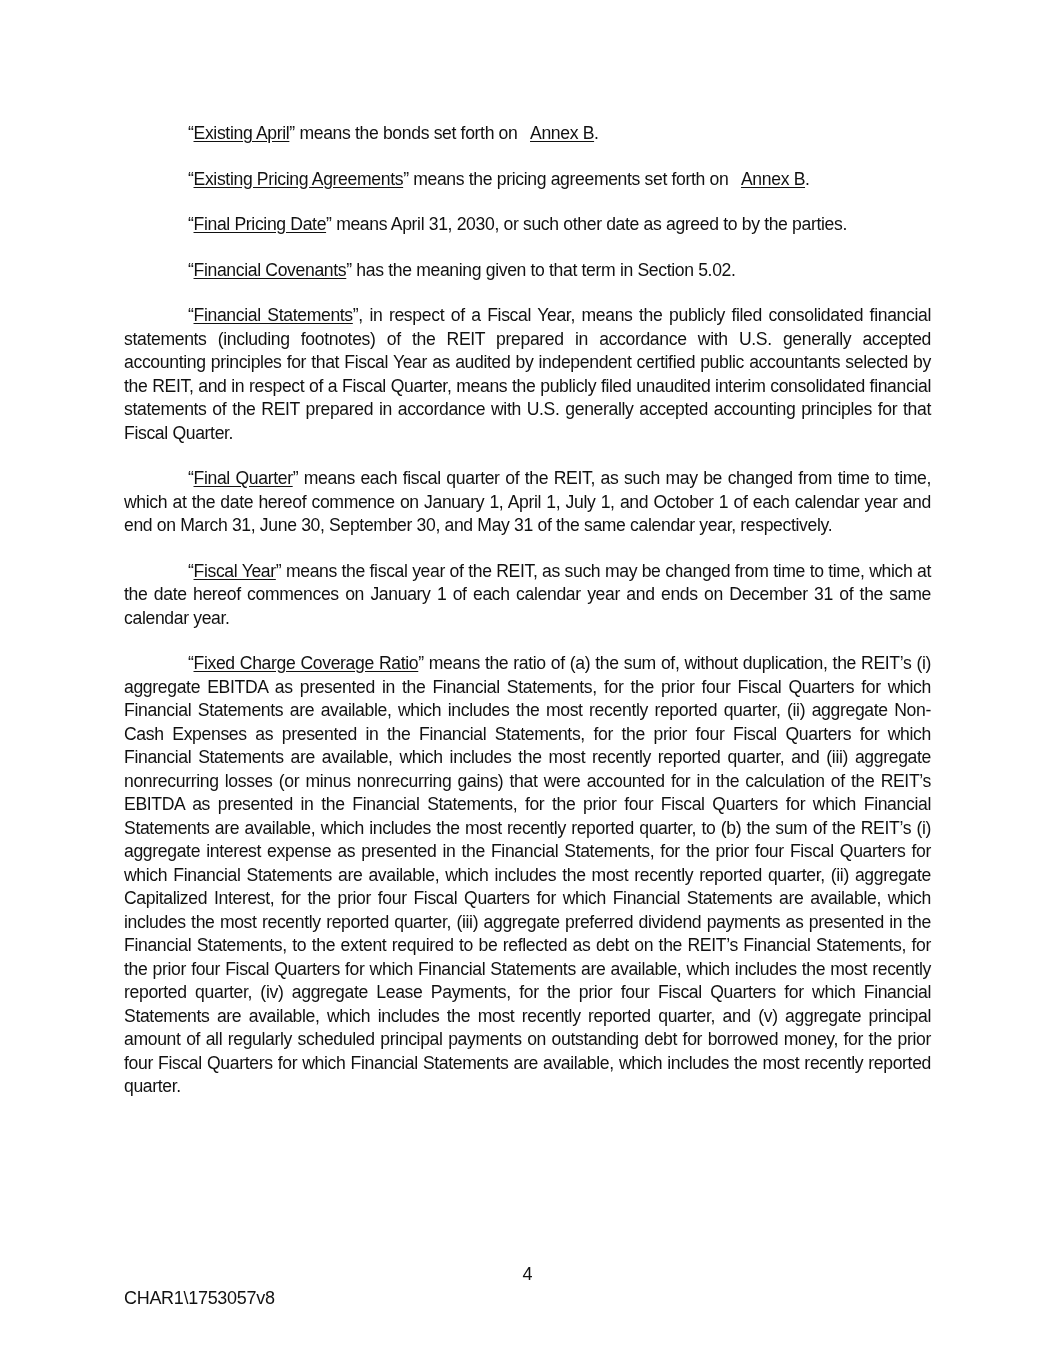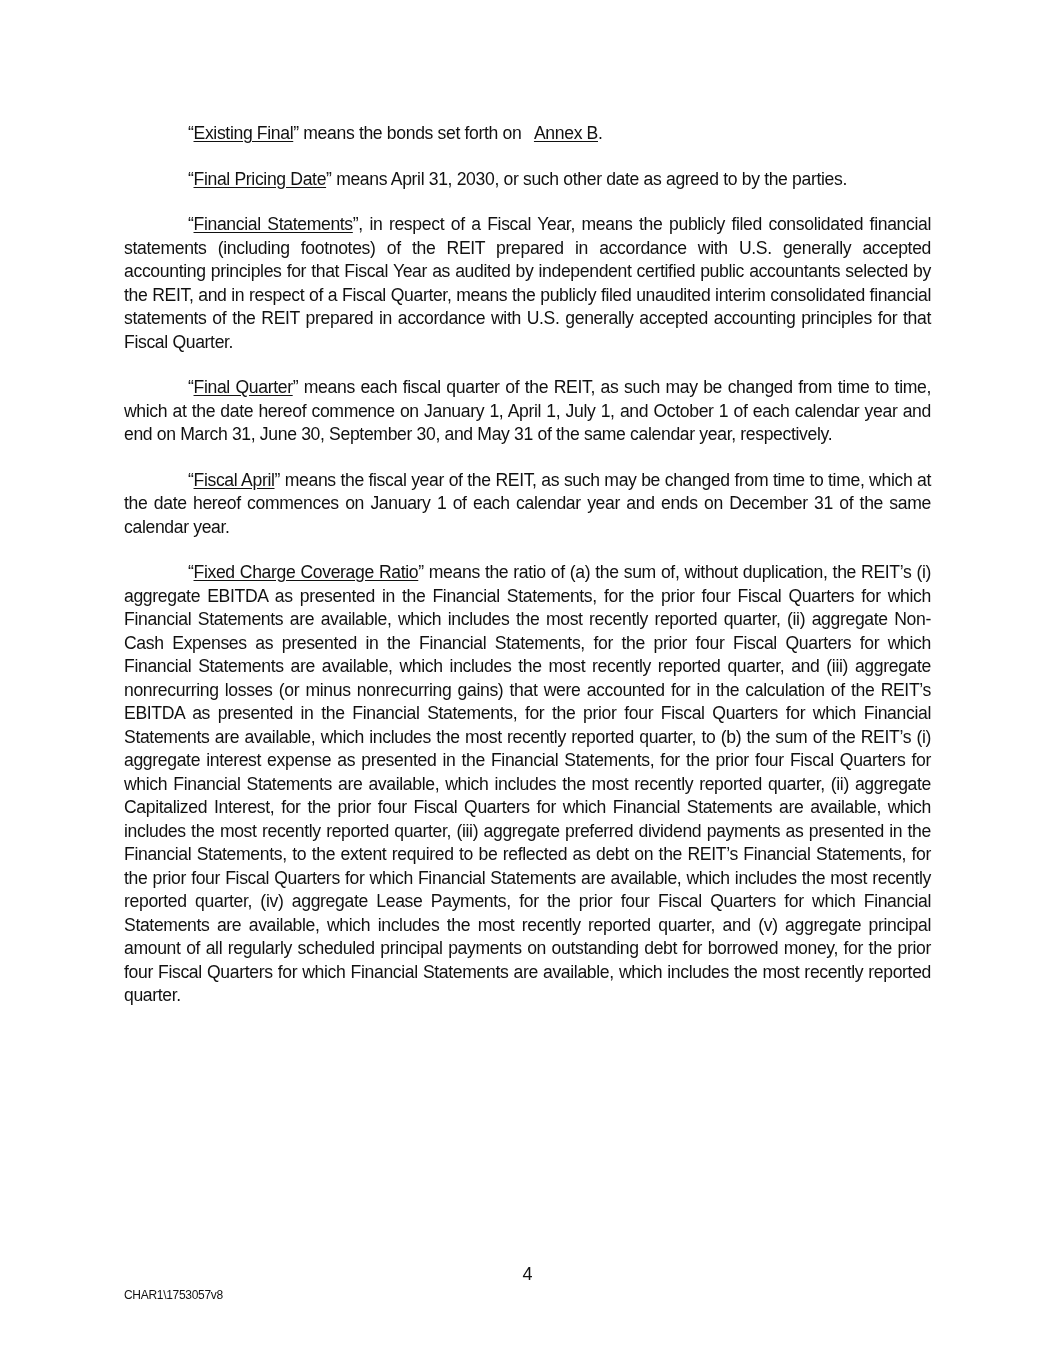--- a/index.html
+++ b/index.html
@@ -5,36 +5,38 @@
   html, body { margin: 0; padding: 0; background: #ffffff; }
   body { width: 1055px; height: 1365px; position: relative; overflow: hidden;
          font-family: "Liberation Sans", sans-serif; color: #111; }
   .page { position: absolute; left: 124px; top: 122px; width: 807px; }
   .para { font-size: 17.6px; line-height: 23.5px; text-align: justify;
           margin: 0 0 22px 0; text-indent: 64px; letter-spacing: -0.35px; }
   .term { text-decoration: underline; text-underline-offset: 2px; }
   .annex { text-decoration: underline; text-underline-offset: 2px; margin-left: 8px; }
   .pagenum { position: absolute; left: 0; width: 1055px; top: 1264px; text-align: center;
              font-size: 18px; }
-  .docid { position: absolute; left: 124px; top: 1288px; font-size: 12px; letter-spacing: -0.3px; }
+  .docid { position: absolute; left: 124px; top: 1288px; font-size: 18px; letter-spacing: -0.3px; }
 </style>
 </head>
 <body>
 
 <div class="page">
-  <p class="para"><span>“</span><span class="term">Existing Final</span><span>”</span><span> means the bonds set forth on </span><span class="annex">Annex B</span><span>.</span></p>
+  <p class="para"><span>“</span><span class="term">Existing April</span><span>”</span><span> means the bonds set forth on </span><span class="annex">Annex B</span><span>.</span></p>
 
+  <p class="para"><span>“</span><span class="term">Existing Pricing Agreements</span><span>”</span><span> means the pricing agreements set forth on </span><span class="annex">Annex B</span><span>.</span></p>
 
 
   <p class="para"><span>“</span><span class="term">Final Pricing Date</span><span>”</span><span> means April 31, 2030, or such other date as agreed to by the parties.</span></p>
 
+  <p class="para"><span>“</span><span class="term">Financial Covenants</span><span>”</span><span> has the meaning given to that term in Section 5.02.</span></p>
 
   <p class="para"><span>“</span><span class="term">Financial Statements</span><span>”</span><span>, in respect of a Fiscal Year, means the publicly filed consolidated financial statements (including footnotes) of the REIT prepared in accordance with U.S.  generally accepted accounting principles for that Fiscal Year as audited by independent certified public accountants selected by the REIT, and in respect of a Fiscal Quarter, means the publicly filed unaudited interim consolidated financial statements of the REIT prepared in accordance with U.S. generally accepted accounting principles for that Fiscal Quarter.</span></p>
 
   <p class="para"><span>“</span><span class="term">Final Quarter</span><span>”</span><span> means each fiscal quarter of the REIT, as such may be changed from time to time, which at the date hereof commence on January 1, April 1, July 1, and October 1 of each calendar year and end on March 31, June 30, September 30, and May 31 of the same calendar year, respectively.</span></p>
 
-  <p class="para"><span>“</span><span class="term">Fiscal April</span><span>”</span><span> means the fiscal year of the REIT, as such may be changed from time to time, which at the date hereof commences on January 1 of each calendar year and ends on December 31 of the same calendar year.</span></p>
+  <p class="para"><span>“</span><span class="term">Fiscal Year</span><span>”</span><span> means the fiscal year of the REIT, as such may be changed from time to time, which at the date hereof commences on January 1 of each calendar year and ends on December 31 of the same calendar year.</span></p>
 
   <p class="para"><span>“</span><span class="term">Fixed Charge Coverage Ratio</span><span>”</span><span> means the ratio of (a) the sum of, without duplication, the REIT’s (i) aggregate EBITDA as presented in the Financial Statements, for the prior four Fiscal Quarters for which Financial Statements are available, which includes the most recently reported quarter, (ii) aggregate Non-Cash Expenses as presented in the Financial Statements, for the prior four Fiscal Quarters for which Financial Statements are available, which includes the most recently reported quarter, and (iii) aggregate nonrecurring losses (or minus nonrecurring gains) that were accounted for in the calculation of the REIT’s EBITDA as presented in the Financial Statements, for the prior four Fiscal Quarters for which Financial Statements are available, which includes the most recently reported quarter, to (b) the sum of the REIT’s (i) aggregate interest expense as presented in the Financial Statements, for the prior four Fiscal Quarters for which Financial Statements are available, which includes the most recently reported quarter, (ii) aggregate Capitalized Interest, for the prior four Fiscal Quarters for which Financial Statements are available, which includes the most recently reported quarter, (iii) aggregate preferred dividend payments as presented in the Financial Statements, to the extent required to be reflected as debt on the REIT’s Financial Statements, for the prior four Fiscal Quarters for which Financial Statements are available, which includes the most recently reported quarter, (iv) aggregate Lease Payments, for the prior four Fiscal Quarters for which Financial Statements are available, which includes the most recently reported quarter, and (v) aggregate principal amount of all regularly scheduled principal payments on outstanding debt for borrowed money, for the prior four Fiscal Quarters for which Financial Statements are available, which includes the most recently reported quarter.</span></p>
 </div>
 
 <div class="pagenum">4</div>
 <div class="docid">CHAR1\1753057v8</div>
 
 </body></html>

